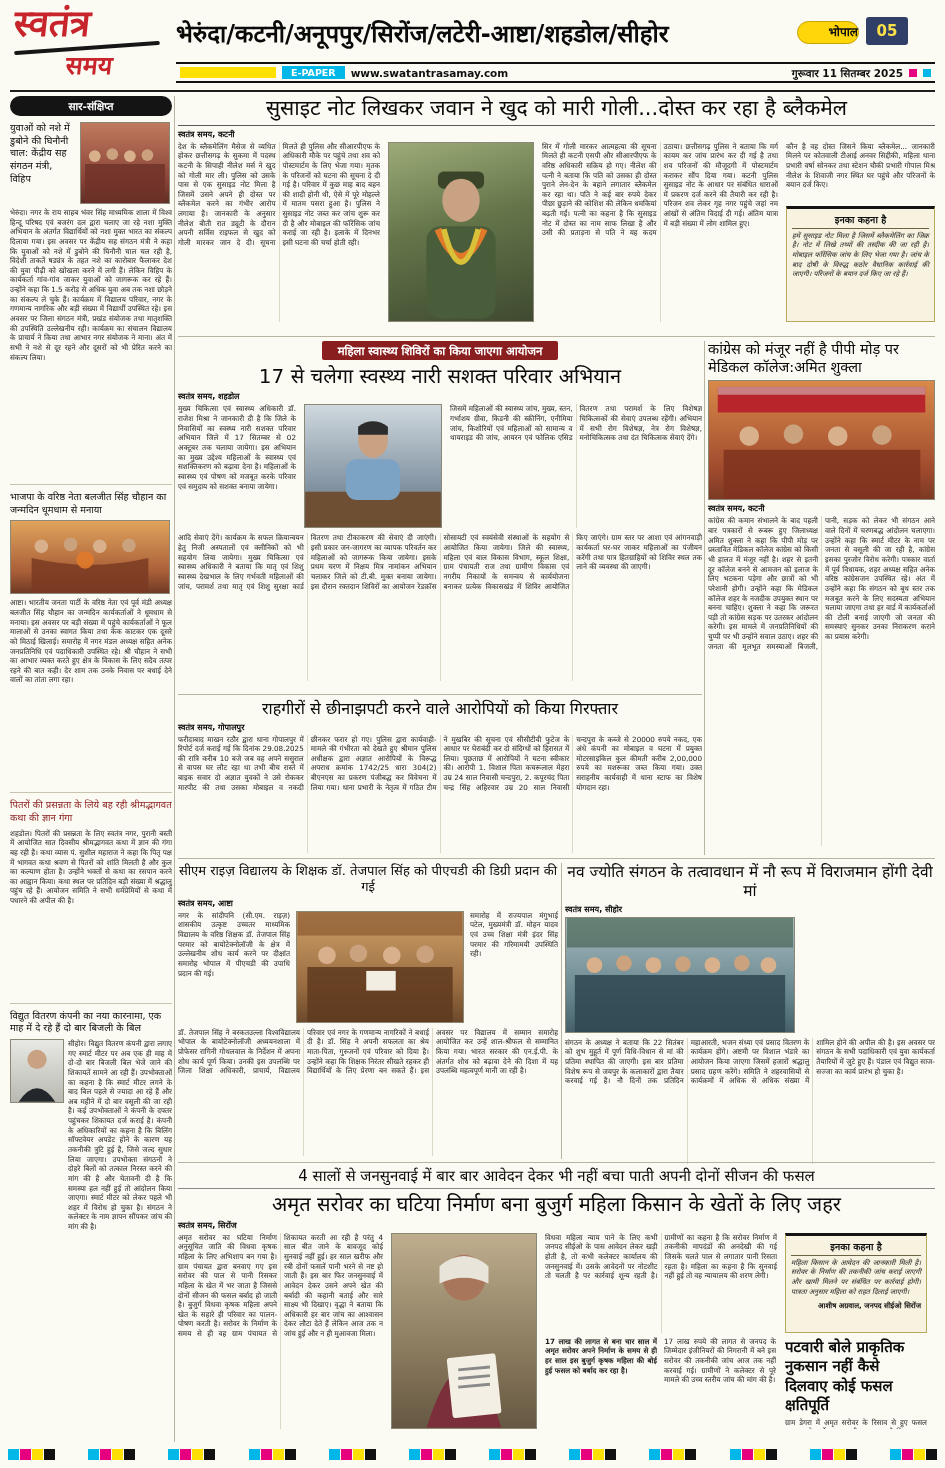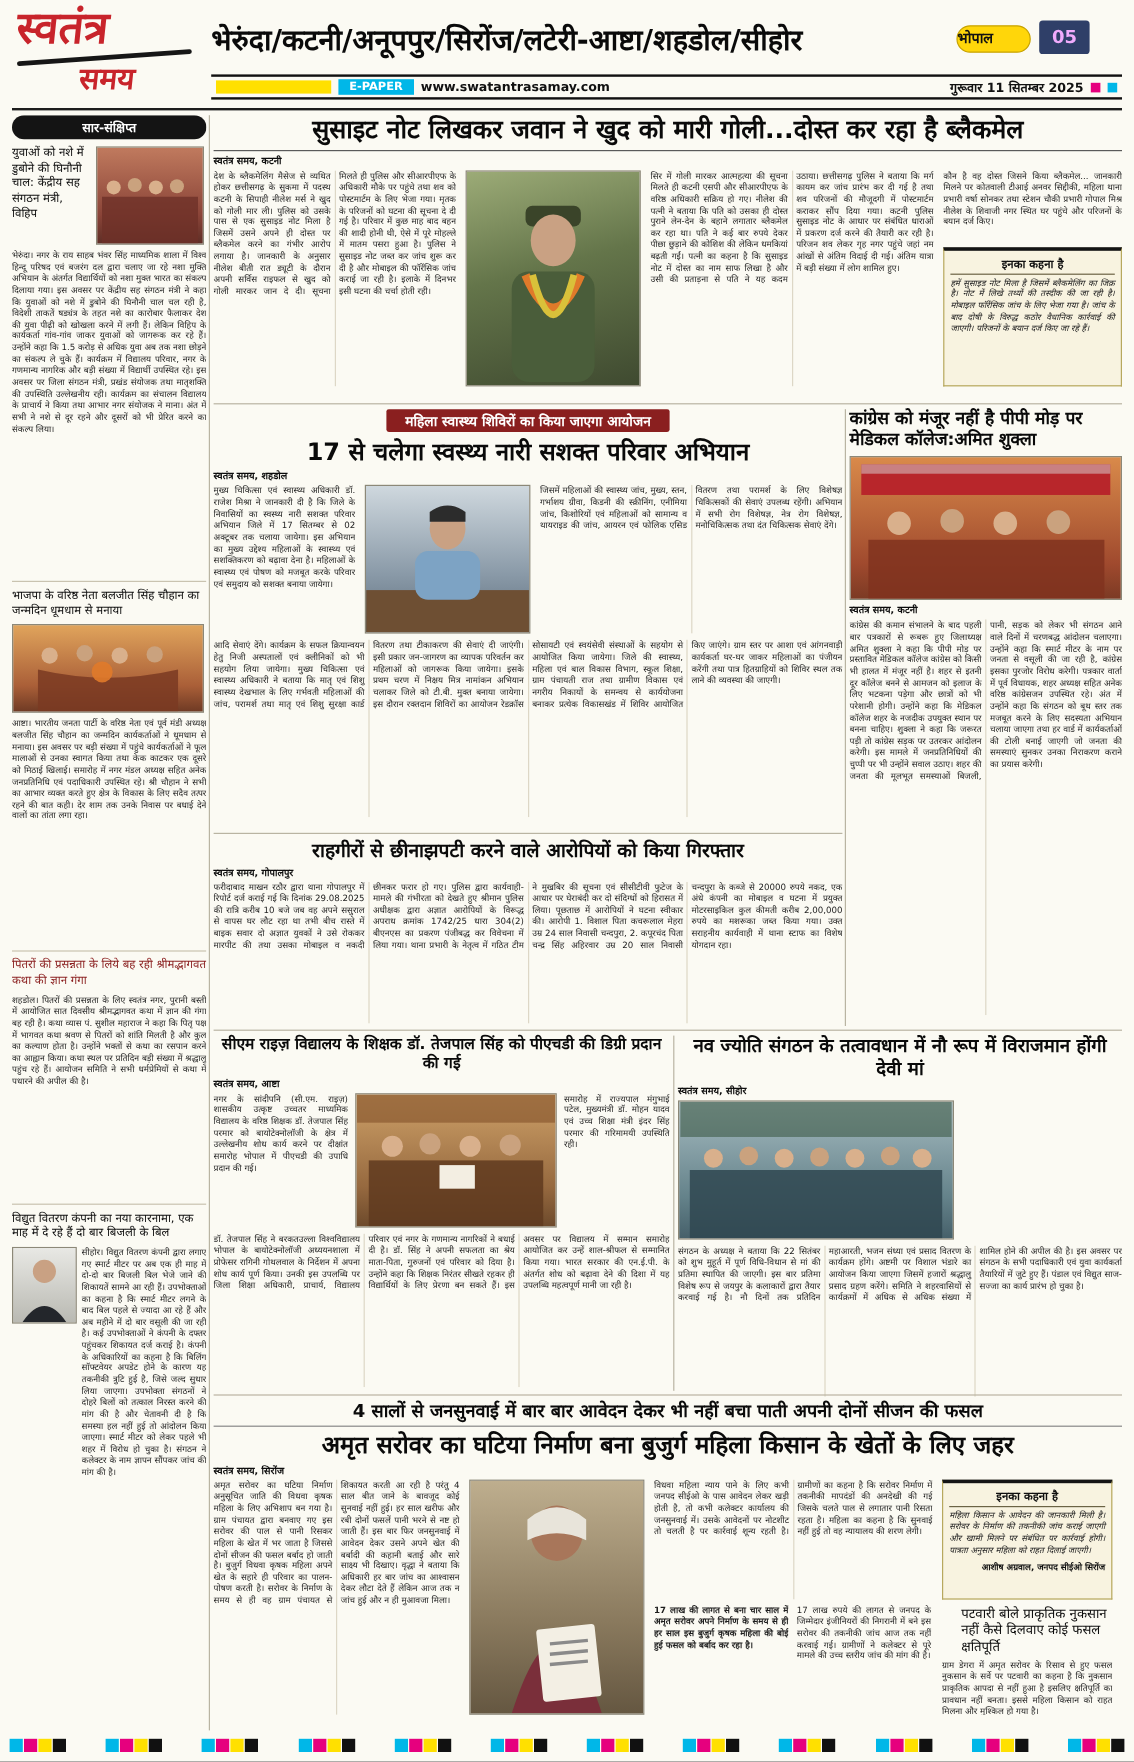--- a/index.html
+++ b/index.html
@@ -7,22 +7,22 @@
   body { font-family:"DejaVu Sans", sans-serif; }
   .page { position:relative; width:945px; height:1468px; margin:0 auto; background:#fbfaf3; overflow:hidden; color:#141414; }
   .abs { position:absolute; }
   .row { display:flex; }
 
   
   .mast1 { font-size:37px; font-weight:800; color:#c8242b; line-height:1.05; transform:skewX(-6deg); }
   .mast-swoosh { height:4px; background:#161616; border-radius:2px; transform:rotate(-4deg); margin:2px 6px 3px 0; }
   .mast2 { font-size:25px; font-weight:800; color:#c8242b; margin-left:52px; line-height:1; transform:skewX(-6deg); }
   .cities { font-size:24px; font-weight:800; color:#0a0a0a; white-space:nowrap; }
-  .edition-pill { background:#ffd60a; border:1px solid #c7a200; border-radius:12px; font-size:12px; font-weight:bold; text-align:left; line-height:21px; color:#111; }
-  .pageno { background:#2f3f68; color:#f0abfc; font-size:15px; font-weight:bold; text-align:center; line-height:28px; border-radius:3px; }
+  .edition-pill { background:#ffd60a; border:1px solid #c7a200; border-radius:12px; font-size:12px; font-weight:bold; text-align:right; line-height:21px; color:#111; }
+  .pageno { background:#2f3f68; color:#fde047; font-size:15px; font-weight:bold; text-align:center; line-height:28px; border-radius:3px; }
   .epaper { border-top:2px solid #111; border-bottom:2px solid #111; display:flex; align-items:center; gap:6px; padding:0 4px; }
   .ep-yellow { width:96px; height:11px; background:#ffe000; display:inline-block; }
   .ep-chip { background:#00b7e8; color:#fff; font-weight:bold; font-size:9.5px; padding:1px 9px; }
   .ep-site { font-weight:bold; font-size:10.5px; color:#111; }
   .ep-sp { flex:1; }
   .ep-date { font-weight:bold; font-size:10.5px; color:#111; }
   .reg-chip { width:8px; height:8px; display:inline-block; }
   .reg-chip.m { background:#e6007e; }
   .reg-chip.c { background:#00b7e8; }
 
@@ -38,31 +38,31 @@
   .sb-head { font-size:9.6px; font-weight:400; line-height:1.32; color:#0e0e0e; }
   .sb-head.maroon { color:#8a1f1f; }
   .sb-div { border-top:1px solid #c9c3b0; margin:6px 0; }
 
   
   .body-text { font-size:7.2px; line-height:1.34; text-align:justify; color:#1d1d1d; overflow:hidden; }
   .cols2 { column-count:2; column-gap:7px; column-rule:1px solid #ddd7c6; }
   .cols3 { column-count:3; column-gap:7px; column-rule:1px solid #ddd7c6; }
   .cols4 { column-count:4; column-gap:7px; column-rule:1px solid #ddd7c6; }
   .byline { font-size:8px; font-weight:bold; color:#0c0c0c; margin:2px 0 3px; }
-  .main-head { font-weight:700; text-align:center; color:#0a0a0a; line-height:1.22; }
+  .main-head { font-weight:400; text-align:center; color:#0a0a0a; line-height:1.22; }
   .thin-rule { border-bottom:1px solid #5a5a5a; margin:3px 0 2px; }
   .photo { border:1px solid #8c8878; position:relative; overflow:hidden; flex:none; }
   .photo svg { position:absolute; inset:0; width:100%; height:100%; }
   .kicker { display:block; width:max-content; margin:0 auto 4px; background:#8a1f1f; color:#fff; padding:2px 16px; font-weight:bold; font-size:11.5px; border-radius:2px; }
   .highlight-box { border:1px solid #d89a9a; color:#c21d1d; font-weight:bold; font-size:7.6px; line-height:1.35; text-align:justify; padding:3px 4px; background:#fdf6f0; overflow:hidden; }
   .quote-box { border:1px solid #b7a85e; border-top:3px solid #141414; background:#f8f3e0; padding:4px 5px; overflow:hidden; }
   .quote-title { font-weight:bold; text-align:center; font-size:9.5px; color:#101010; border-bottom:1px solid #6b6345; padding-bottom:2px; margin-bottom:3px; }
   .quote-text { font-size:7px; font-style:italic; line-height:1.38; text-align:justify; color:#222; }
   .quote-attr { font-size:7.2px; font-weight:bold; text-align:right; margin-top:3px; color:#111; }
-  .substory-head { font-size:11px; font-weight:400; line-height:1.3; color:#0d0d0d; margin-bottom:2px;margin-left:16px; }
+  .substory-head { font-size:15px; font-weight:700; line-height:1.3; color:#0d0d0d; margin-bottom:2px; }
 
   
   .pm-bar { display:flex; justify-content:space-between; align-items:center; }
   .pm-group { display:flex; gap:1px; }
   .pm-chip { width:11px; height:11px; display:inline-block; }
 </style>
 </head>
 <body>
 
 <div class="page">

